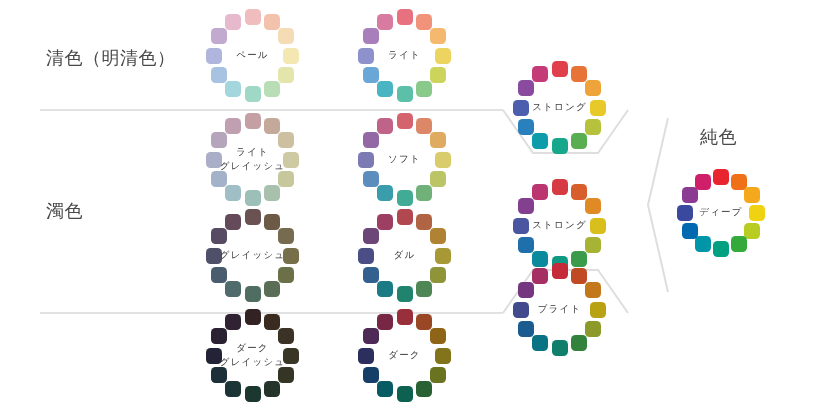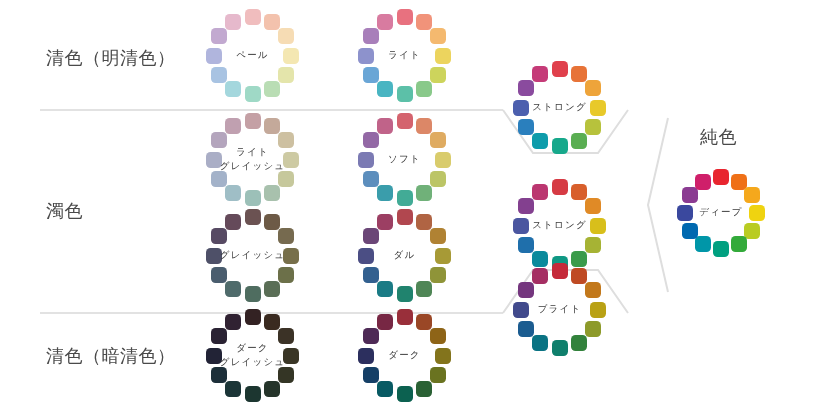--- a/index.html
+++ b/index.html
@@ -58,21 +58,20 @@
   <svg id="lines" viewBox="0 0 818 418" width="818" height="418" xmlns="http://www.w3.org/2000/svg">
     <line x1="40" y1="110" x2="503" y2="110" stroke="#e2e2e2" stroke-width="2"></line>
     <line x1="40" y1="313" x2="503" y2="313" stroke="#e2e2e2" stroke-width="2"></line>
     <path d="M 503,110 L 533,153 L 598,153 L 628,110" fill="none" stroke="#dedede" stroke-width="2"></path>
     <path d="M 503,313 L 533,270 L 598,270 L 628,313" fill="none" stroke="#dedede" stroke-width="2"></path>
     <path d="M 668,118 L 648,205 L 668,292" fill="none" stroke="#dedede" stroke-width="2"></path>
   </svg>
 
   <div class="cat-label" style="left:46px;top:47px;">清色（明清色）</div>
   <div class="cat-label" style="left:46px;top:200px;">濁色</div>
-  <div class="cat-label" style="left:46px;top:345px;">清色（暗清色）</div>
   <div class="cat-label pure" style="left:700px;top:126px;">純色</div>
 
   <div id="wheels">
       <div class="wheel" style="left: 205px; top: 8px; width: 95px; height: 95px;">
         <span class="dot" style="background: rgb(240, 189, 190); left: 39.5px; top: 1px;"></span>
         <span class="dot" style="background: rgb(243, 194, 173); left: 58.75px; top: 6.15802px;"></span>
         <span class="dot" style="background: rgb(246, 220, 180); left: 72.842px; top: 20.25px;"></span>
         <span class="dot" style="background: rgb(244, 231, 178); left: 78px; top: 39.5px;"></span>
         <span class="dot" style="background: rgb(228, 229, 171); left: 72.842px; top: 58.75px;"></span>
         <span class="dot" style="background: rgb(185, 221, 180); left: 58.75px; top: 72.842px;"></span>

